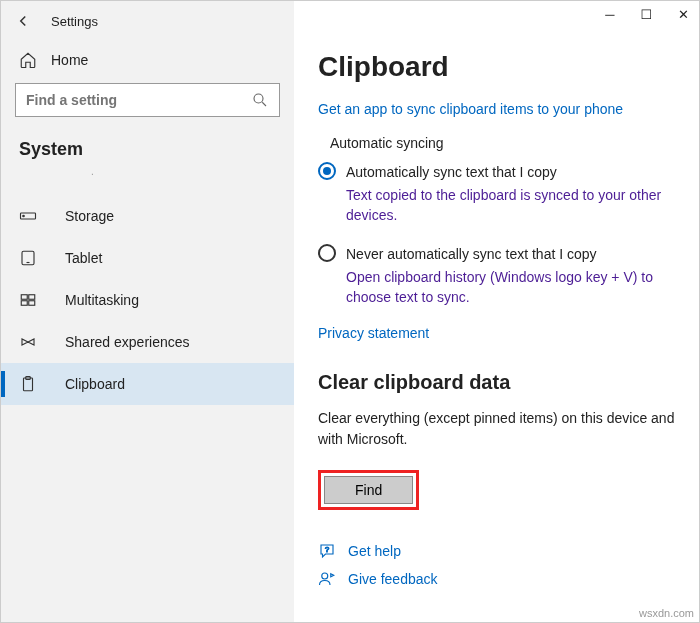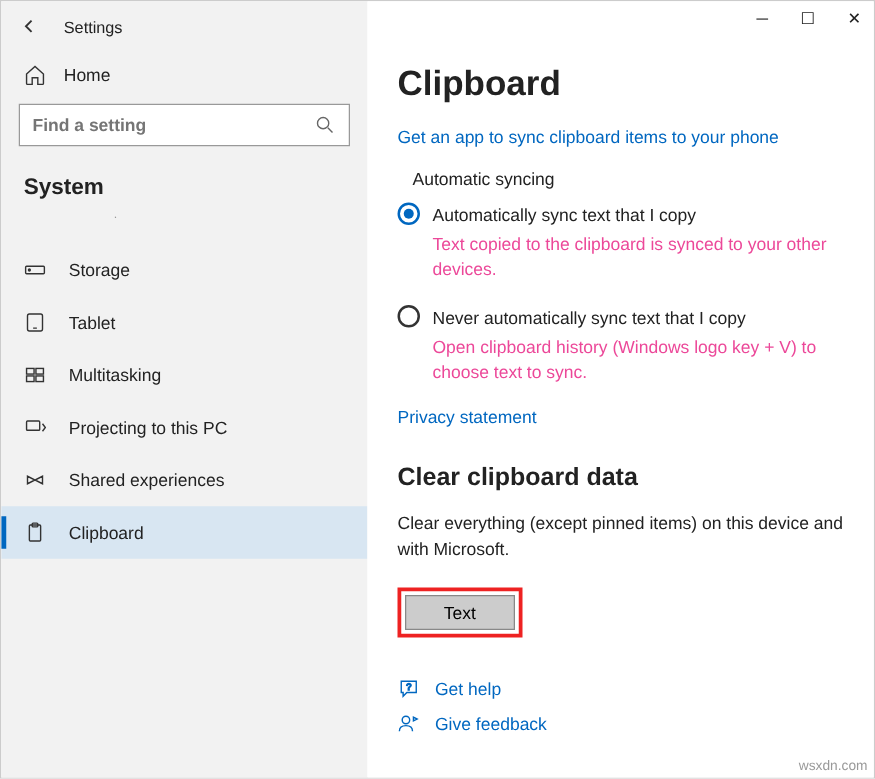--- a/index.html
+++ b/index.html
@@ -11,32 +11,32 @@
 .titlebar .back { width: 24px; }
 .titlebar .title { margin-left: 16px; font-size: 13px; }
 .wincontrols { position: absolute; top: 6px; right: 10px; display: flex; gap: 26px; font-size: 13px; color: #222; }
 .wincontrols span { cursor: default; }
 .home { display: flex; align-items: center; gap: 14px; padding: 10px 18px 14px 18px; }
 .search { margin: 0 14px 14px 14px; height: 34px; border: 1px solid #999; background: #fff; display: flex; align-items: center; padding: 0 10px; }
 .search input { flex: 1; border: none; outline: none; font-size: 14px; background: transparent; font-weight: bold; }
 .section { padding: 8px 18px 6px 18px; font-weight: 600; font-size: 18px; }
 .small-text { font-size: 10px; color: #999; padding-left: 90px; margin-bottom: 18px; }
 .nav { flex: 1; overflow: auto; }
-.nav-item { display: flex; align-items: center; gap: 18px; padding: 12px 18px; cursor: default; position: relative; }
+.nav-item { display: flex; align-items: center; gap: 28px; padding: 12px 18px; cursor: default; position: relative; }
 .nav-item.active { background: #d8e6f2; }
 .nav-item.active::before { content: ""; position: absolute; left: 0; top: 8px; bottom: 8px; width: 4px; background: #0067c0; }
 .icon { width: 18px; height: 18px; color: #333; }
 h1 { font-size: 28px; font-weight: 600; margin-top: 50px; margin-bottom: 18px; }
 .link { color: #0067c0; cursor: pointer; }
 .sub { font-size: 14px; margin: 18px 0 10px 12px; }
 .radio { display: flex; align-items: flex-end; gap: 10px; margin-bottom: 6px; }
 .radio .circle { width: 18px; height: 18px; border: 2px solid #333; border-radius: 50%; flex-shrink: 0; margin-top: 1px; position: relative; }
 .radio.selected .circle { border-color: #0067c0; }
 .radio.selected .circle::after { content: ""; position: absolute; inset: 3px; background: #0067c0; border-radius: 50%; }
-.hint { color: #ec4899; margin-left: 28px; margin-bottom: 18px; line-height: 1.4; }
+.hint { color: #4c1d95; margin-left: 28px; margin-bottom: 18px; line-height: 1.4; }
 h2 { font-size: 20px; font-weight: 600; margin-top: 30px; margin-bottom: 14px; }
 .desc { line-height: 1.5; margin-bottom: 20px; }
 .clear-box { display: inline-block; border: 3px solid #e22; padding: 3px; }
 .clear-btn { background: #ccc; border: 1px solid #888; padding: 5px 30px; font-size: 14px; cursor: pointer; }
 .footer { margin-top: 32px; }
 .footer .row { display: flex; align-items: center; gap: 12px; margin-bottom: 10px; }
 .credit { position: absolute; right: 6px; bottom: 4px; font-size: 11px; color: #999; }
 </style>
 </head>
 <body>
@@ -83,27 +83,20 @@
         <svg class="icon" viewBox="0 0 24 24" fill="none" stroke="currentColor" stroke-width="1.5">
             <rect x="3" y="5" width="8" height="6"></rect>
             <rect x="13" y="5" width="8" height="6"></rect>
             <rect x="3" y="13" width="8" height="6"></rect>
             <rect x="13" y="13" width="8" height="6"></rect>
           </svg>
         <span>Multitasking</span>
       </div>
       <div class="nav-item">
         <svg class="icon" viewBox="0 0 24 24" fill="none" stroke="currentColor" stroke-width="1.5">
-            <rect x="3" y="5" width="14" height="10" rx="1"></rect>
-            <path d="M20 8l3 4-3 4"></path>
-          </svg>
-        <span>Projecting to this PC</span>
-      </div>
-      <div class="nav-item">
-        <svg class="icon" viewBox="0 0 24 24" fill="none" stroke="currentColor" stroke-width="1.5">
             <path d="M4 16l8-4-8-4v8zM20 16l-8-4 8-4v8z"></path>
           </svg>
         <span>Shared experiences</span>
       </div>
       <div class="nav-item active">
         <svg class="icon" viewBox="0 0 24 24" fill="none" stroke="currentColor" stroke-width="1.5">
             <rect x="6" y="4" width="12" height="17" rx="1"></rect>
             <rect x="9" y="2" width="6" height="4" rx="1"></rect>
           </svg>
         <span>Clipboard</span>
@@ -131,21 +124,21 @@
       <div class="circle"></div>
       <span>Never automatically sync text that I copy</span>
     </div>
     <div class="hint">Open clipboard history (Windows logo key + V) to choose text to sync.</div>
 
     <div class="link">Privacy statement</div>
 
     <h2>Clear clipboard data</h2>
     <div class="desc">Clear everything (except pinned items) on this device and with Microsoft.</div>
     <div class="clear-box">
-      <button class="clear-btn">Text</button>
+      <button class="clear-btn">Find</button>
     </div>
 
     <div class="footer">
       <div class="row">
         <svg class="icon" viewBox="0 0 24 24" fill="none" stroke="#0067c0" stroke-width="1.5">
             <path d="M4 4h16v12H10l-4 4v-4H4z"></path>
             <text x="12" y="13" font-size="10" text-anchor="middle" fill="#0067c0">?</text>
           </svg>
         <span class="link">Get help</span>
       </div>

